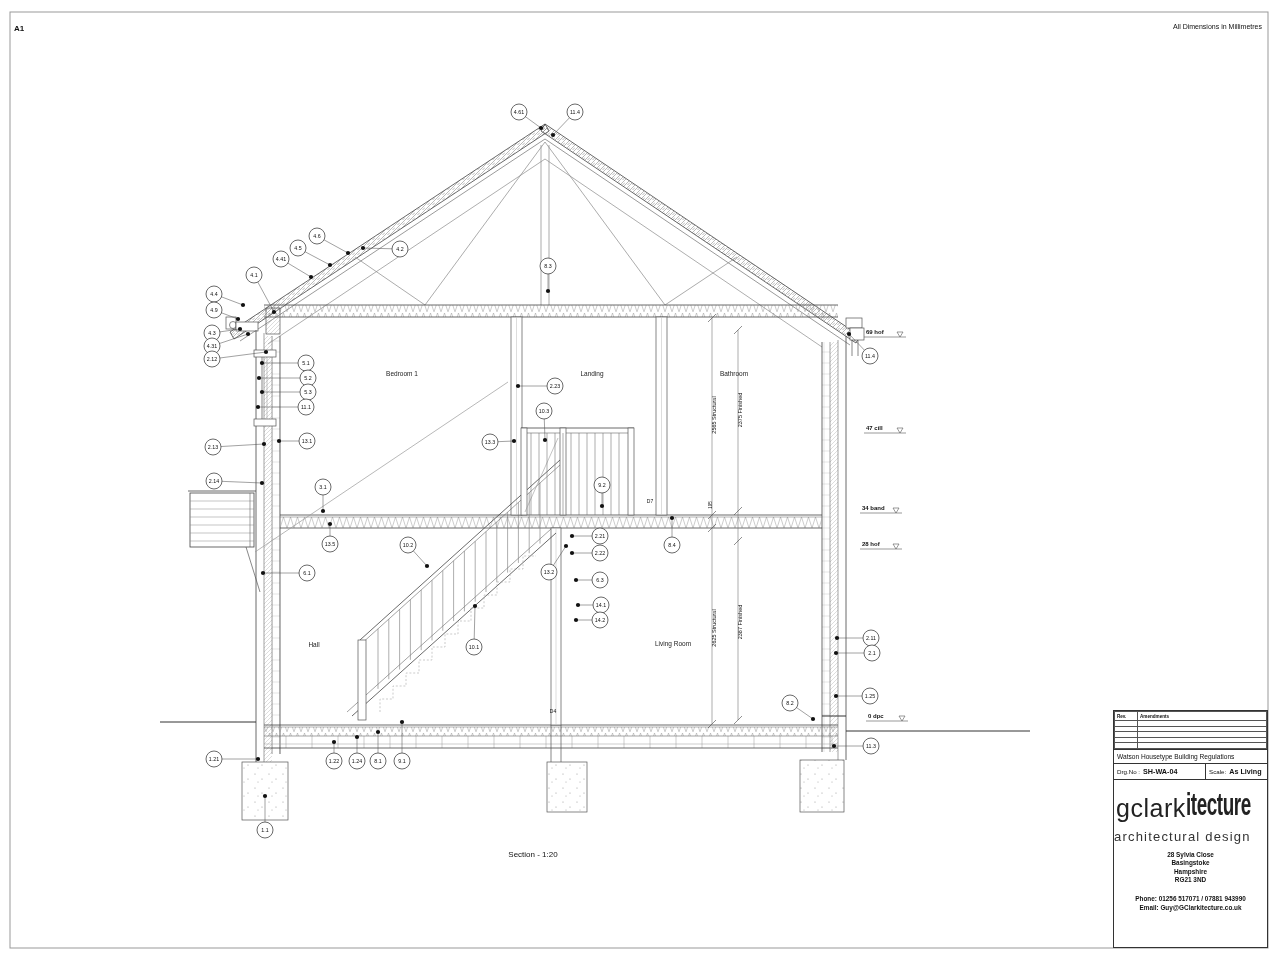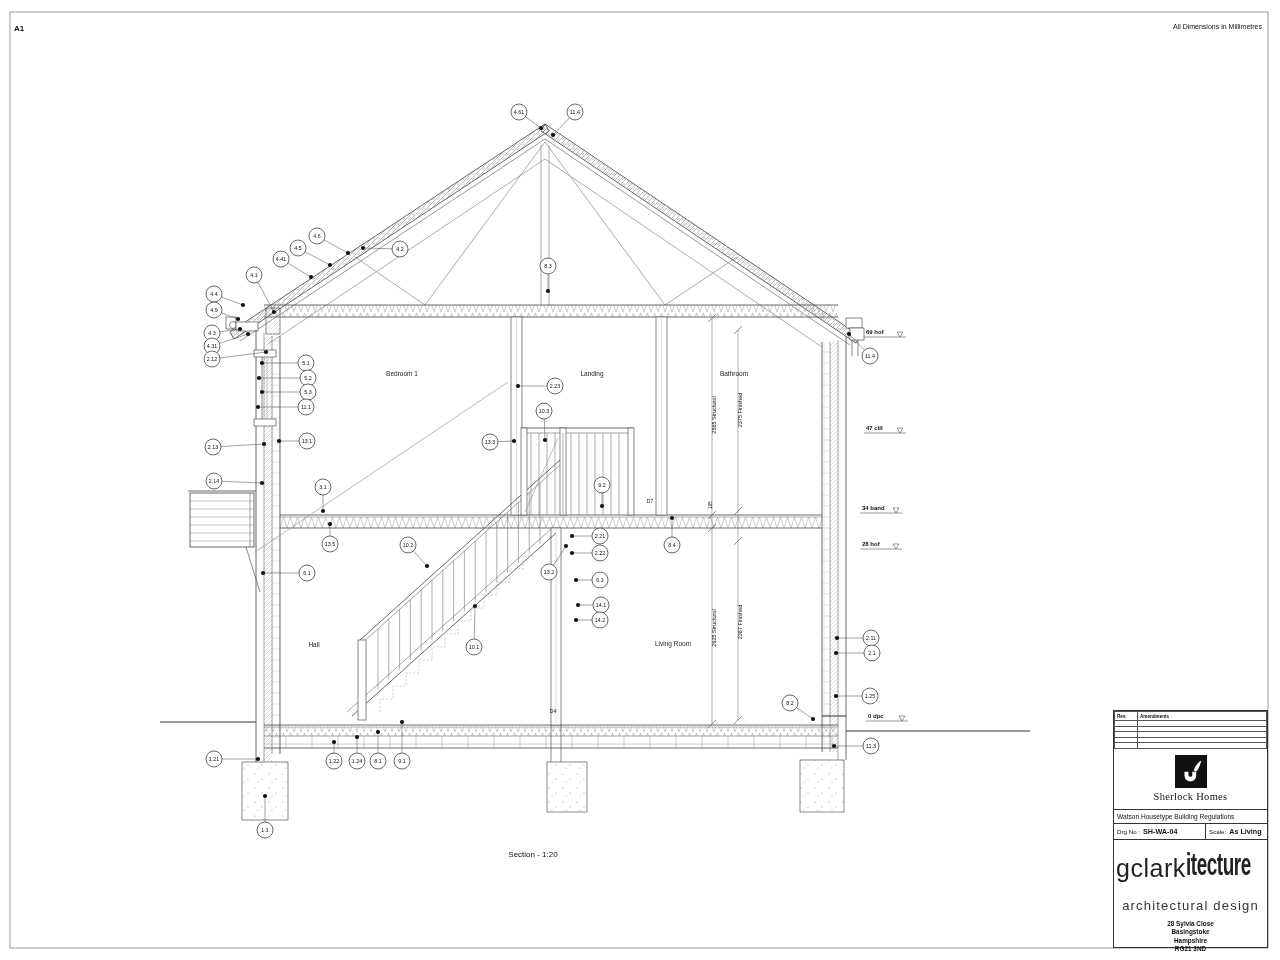--- a/index.html
+++ b/index.html
@@ -24,21 +24,21 @@
   .drg-row{border-bottom:1px solid #333;height:15px;display:flex;align-items:center;}
   .drg-cell{width:92px;border-right:1px solid #333;height:100%;display:flex;
     align-items:center;padding-left:3px;box-sizing:border-box;}
   .scale-cell{flex:1;height:100%;display:flex;align-items:center;padding-left:3px;}
   .lbl{font-size:6.2px;margin-right:3px;}
   .val{font-size:7.2px;font-weight:bold;}
   .brand{text-align:center;margin-top:14px;white-space:nowrap;color:#222;}
   .brand-a{font-size:25px;letter-spacing:0.5px;}
   .brand-b{font-size:23px;font-weight:bold;display:inline-block;
     transform:scaleY(1.35) scaleX(0.82);transform-origin:left bottom;letter-spacing:-0.5px;}
-  .tagline{text-align:center;font-size:13px;letter-spacing:1.2px;color:#333;margin-top:15px;}
+  .tagline{text-align:left;font-size:13px;letter-spacing:1.2px;color:#333;margin-top:6px;}
   .addr{text-align:center;font-size:6.4px;font-weight:bold;line-height:8.5px;margin-top:7px;}
   .contact{text-align:center;font-size:6.4px;font-weight:bold;line-height:9px;margin-top:9px;}
 </style>
 </head>
 <body>
 
 
 
 <svg id="dwg" width="1280" height="960" viewBox="0 0 1280 960">
   <defs>
@@ -568,29 +568,20 @@
     <tr>
           <td class="revcol"></td>
           <td></td>
         </tr>
     <tr>
           <td class="revcol"></td>
           <td></td>
         </tr>
   </tbody>
     </table>
-  <div class="logo-area">
-    <div class="pipe-box">
-      <svg width="26" height="26" viewBox="0 0 40 40">
-        <path fill="#fff" d="M10,21 v6 a9,9 0 0 0 18 0 v-6 h-6 v5 a3,3 0 0 1 -6 0 v-5 z"></path>
-        <path fill="#fff" d="M24,19 c3,-8 8,-13 12,-15 c-2,6 -3,11 -6,15 c-2,2.5 -4,2 -6,0 z"></path>
-      </svg>
-    </div>
-    <div class="sherlock">Sherlock Homes</div>
-  </div>
   <div class="proj-row">Watson Housetype Building Regulations</div>
   <div class="drg-row">
     <div class="drg-cell">
       <span class="lbl">Drg.No :</span>
       <span class="val">SH-WA-04</span>
     </div>
     <div class="scale-cell">
       <span class="lbl">Scale:</span>
       <span class="val">As Living</span>
     </div>

